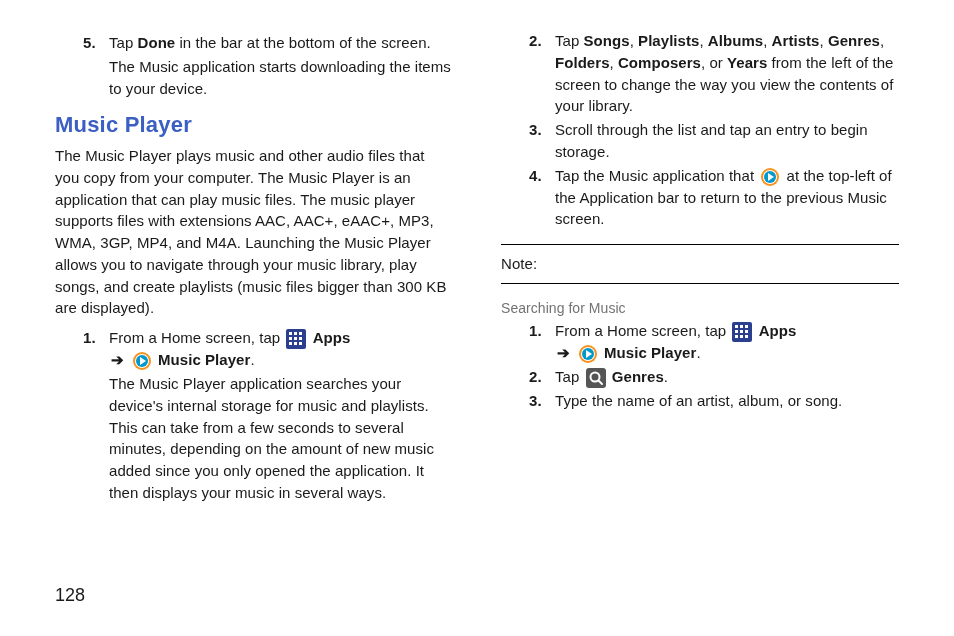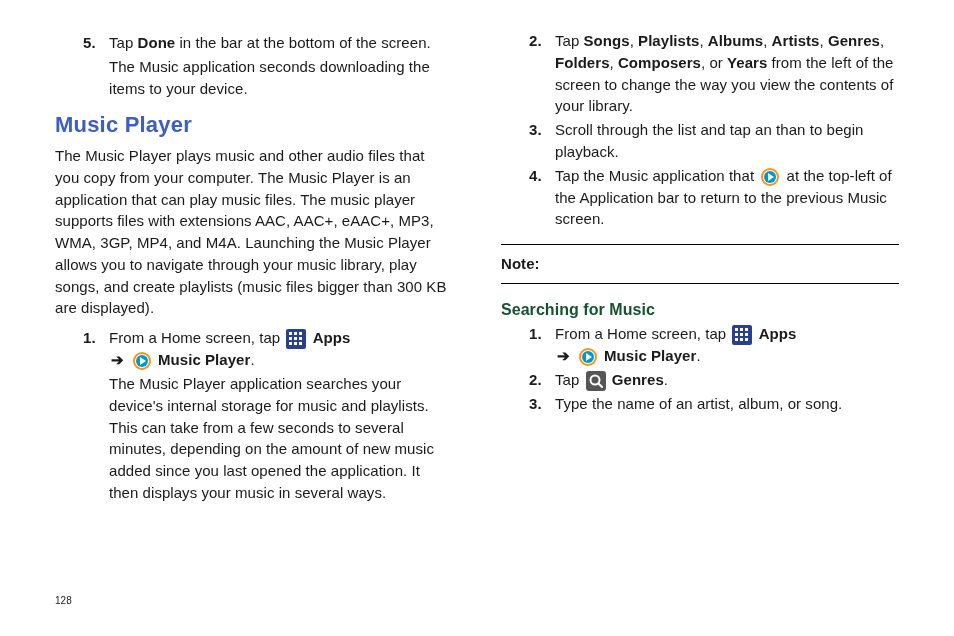--- a/index.html
+++ b/index.html
@@ -34,23 +34,23 @@
   }
   h2.sub {
     color: #3b5fc2;
     font-style: italic;
     font-weight: 800;
     font-size: 16px;
     margin: 10px 0 2px 0;
     font-stretch: condensed;
   }
   h3.mini {
-    color: #14532d;
-    font-weight: 700;
-    font-size: 16px;
+    color: #737373;
+    font-weight: 400;
+    font-size: 14px;
     margin: 4px 0 2px 0;
     font-stretch: condensed;
   }
   .bodytext {
     font-family: "Helvetica Neue Condensed", "Arial Narrow", Arial, sans-serif;
     font-stretch: condensed;
     letter-spacing: 0.05px;
   }
   .step {
     display: flex;
@@ -67,29 +67,29 @@
   .desc {
     margin: 2px 0 8px 0;
   }
   .note-block {
     border-top: 1px solid #000;
     border-bottom: 1px solid #000;
     padding: 8px 0;
     margin: 14px 0 14px 0;
     display: flex;
   }
-  .note-block .lbl { font-weight: 700; margin-right: 11px; }
+  .note-block .lbl { font-weight: 400; margin-right: 11px; }
   .note-block .ntext { flex: 1; padding-left: 2px; }
   .b { font-weight: 700; }
   .pageno {
     position: absolute;
     bottom: 28px;
     left: 55px;
     font-family: "Arial Narrow", Arial, sans-serif;
-    font-size: 10px;
+    font-size: 18px;
     font-stretch: condensed;
   }
   .icon {
     display: inline-flex;
     vertical-align: middle;
     margin: 0 2px;
   }
   .icon svg { display: block; }
   .arrow {
     font-weight: 700;
@@ -101,21 +101,21 @@
 
 <div class="page bodytext">
 <div class="cols">
 
   <div class="step">
     <div class="num">5.</div>
     <div class="txt">
       <span>Tap </span><span class="b">Done</span><span> in the bar at the bottom of the screen.</span>
     </div>
   </div>
-  <div class="follow">The Music application seconds downloading the items to your device.</div>
+  <div class="follow">The Music application starts downloading the items to your device.</div>
 
   <h1 class="sec">Music Player</h1>
   <div class="desc">The Music Player plays music and other audio files that you copy from your computer. The Music Player is an application that can play music files. The music player supports files with extensions AAC, AAC+, eAAC+, MP3, WMA, 3GP, MP4, and M4A. Launching the Music Player allows you to navigate through your music library, play songs, and create playlists (music files bigger than 300 KB are displayed).</div>
 
 
   <div class="step">
     <div class="num">1.</div>
     <div class="txt">
       <span>From a Home screen, tap </span>
       <span class="icon">
@@ -141,32 +141,32 @@
         <svg width="20" height="20">
               <circle cx="10" cy="10" r="9" fill="#f7931e"></circle>
               <circle cx="10" cy="10" r="7" fill="#fff"></circle>
               <circle cx="10" cy="10" r="6" fill="#0099cc"></circle>
               <polygon points="8,6 8,14 14,10" fill="#fff"></polygon>
             </svg>
       </span>
       <span class="b">Music Player</span><span>.</span>
     </div>
   </div>
-  <div class="follow">The Music Player application searches your device's internal storage for music and playlists. This can take from a few seconds to several minutes, depending on the amount of new music added since you last opened the application. It then displays your music in several ways.</div>
+  <div class="follow">The Music Player application searches your device's internal storage for music and playlists. This can take from a few seconds to several minutes, depending on the amount of new music added since you only opened the application. It then displays your music in several ways.</div>
 
   <div class="step" style="break-before:column;">
     <div class="num">2.</div>
     <div class="txt">
       <span>Tap </span><span class="b">Songs</span><span>, </span><span class="b">Playlists</span><span>, </span><span class="b">Albums</span><span>, </span><span class="b">Artists</span><span>, </span><span class="b">Genres</span><span>, </span><span class="b">Folders</span><span>, </span><span class="b">Composers</span><span>, or </span><span class="b">Years</span><span> from the left of the screen to change the way you view the contents of your library.</span>
     </div>
   </div>
 
   <div class="step">
     <div class="num">3.</div>
-    <div class="txt">Scroll through the list and tap an than to begin playback.</div>
+    <div class="txt">Scroll through the list and tap an entry to begin storage.</div>
   </div>
 
   <div class="step">
     <div class="num">4.</div>
     <div class="txt">
       <span>Tap the Music application that </span>
       <span class="icon">
         <svg width="20" height="20">
               <circle cx="10" cy="10" r="9" fill="#f7931e"></circle>
               <circle cx="10" cy="10" r="7" fill="#fff"></circle>

